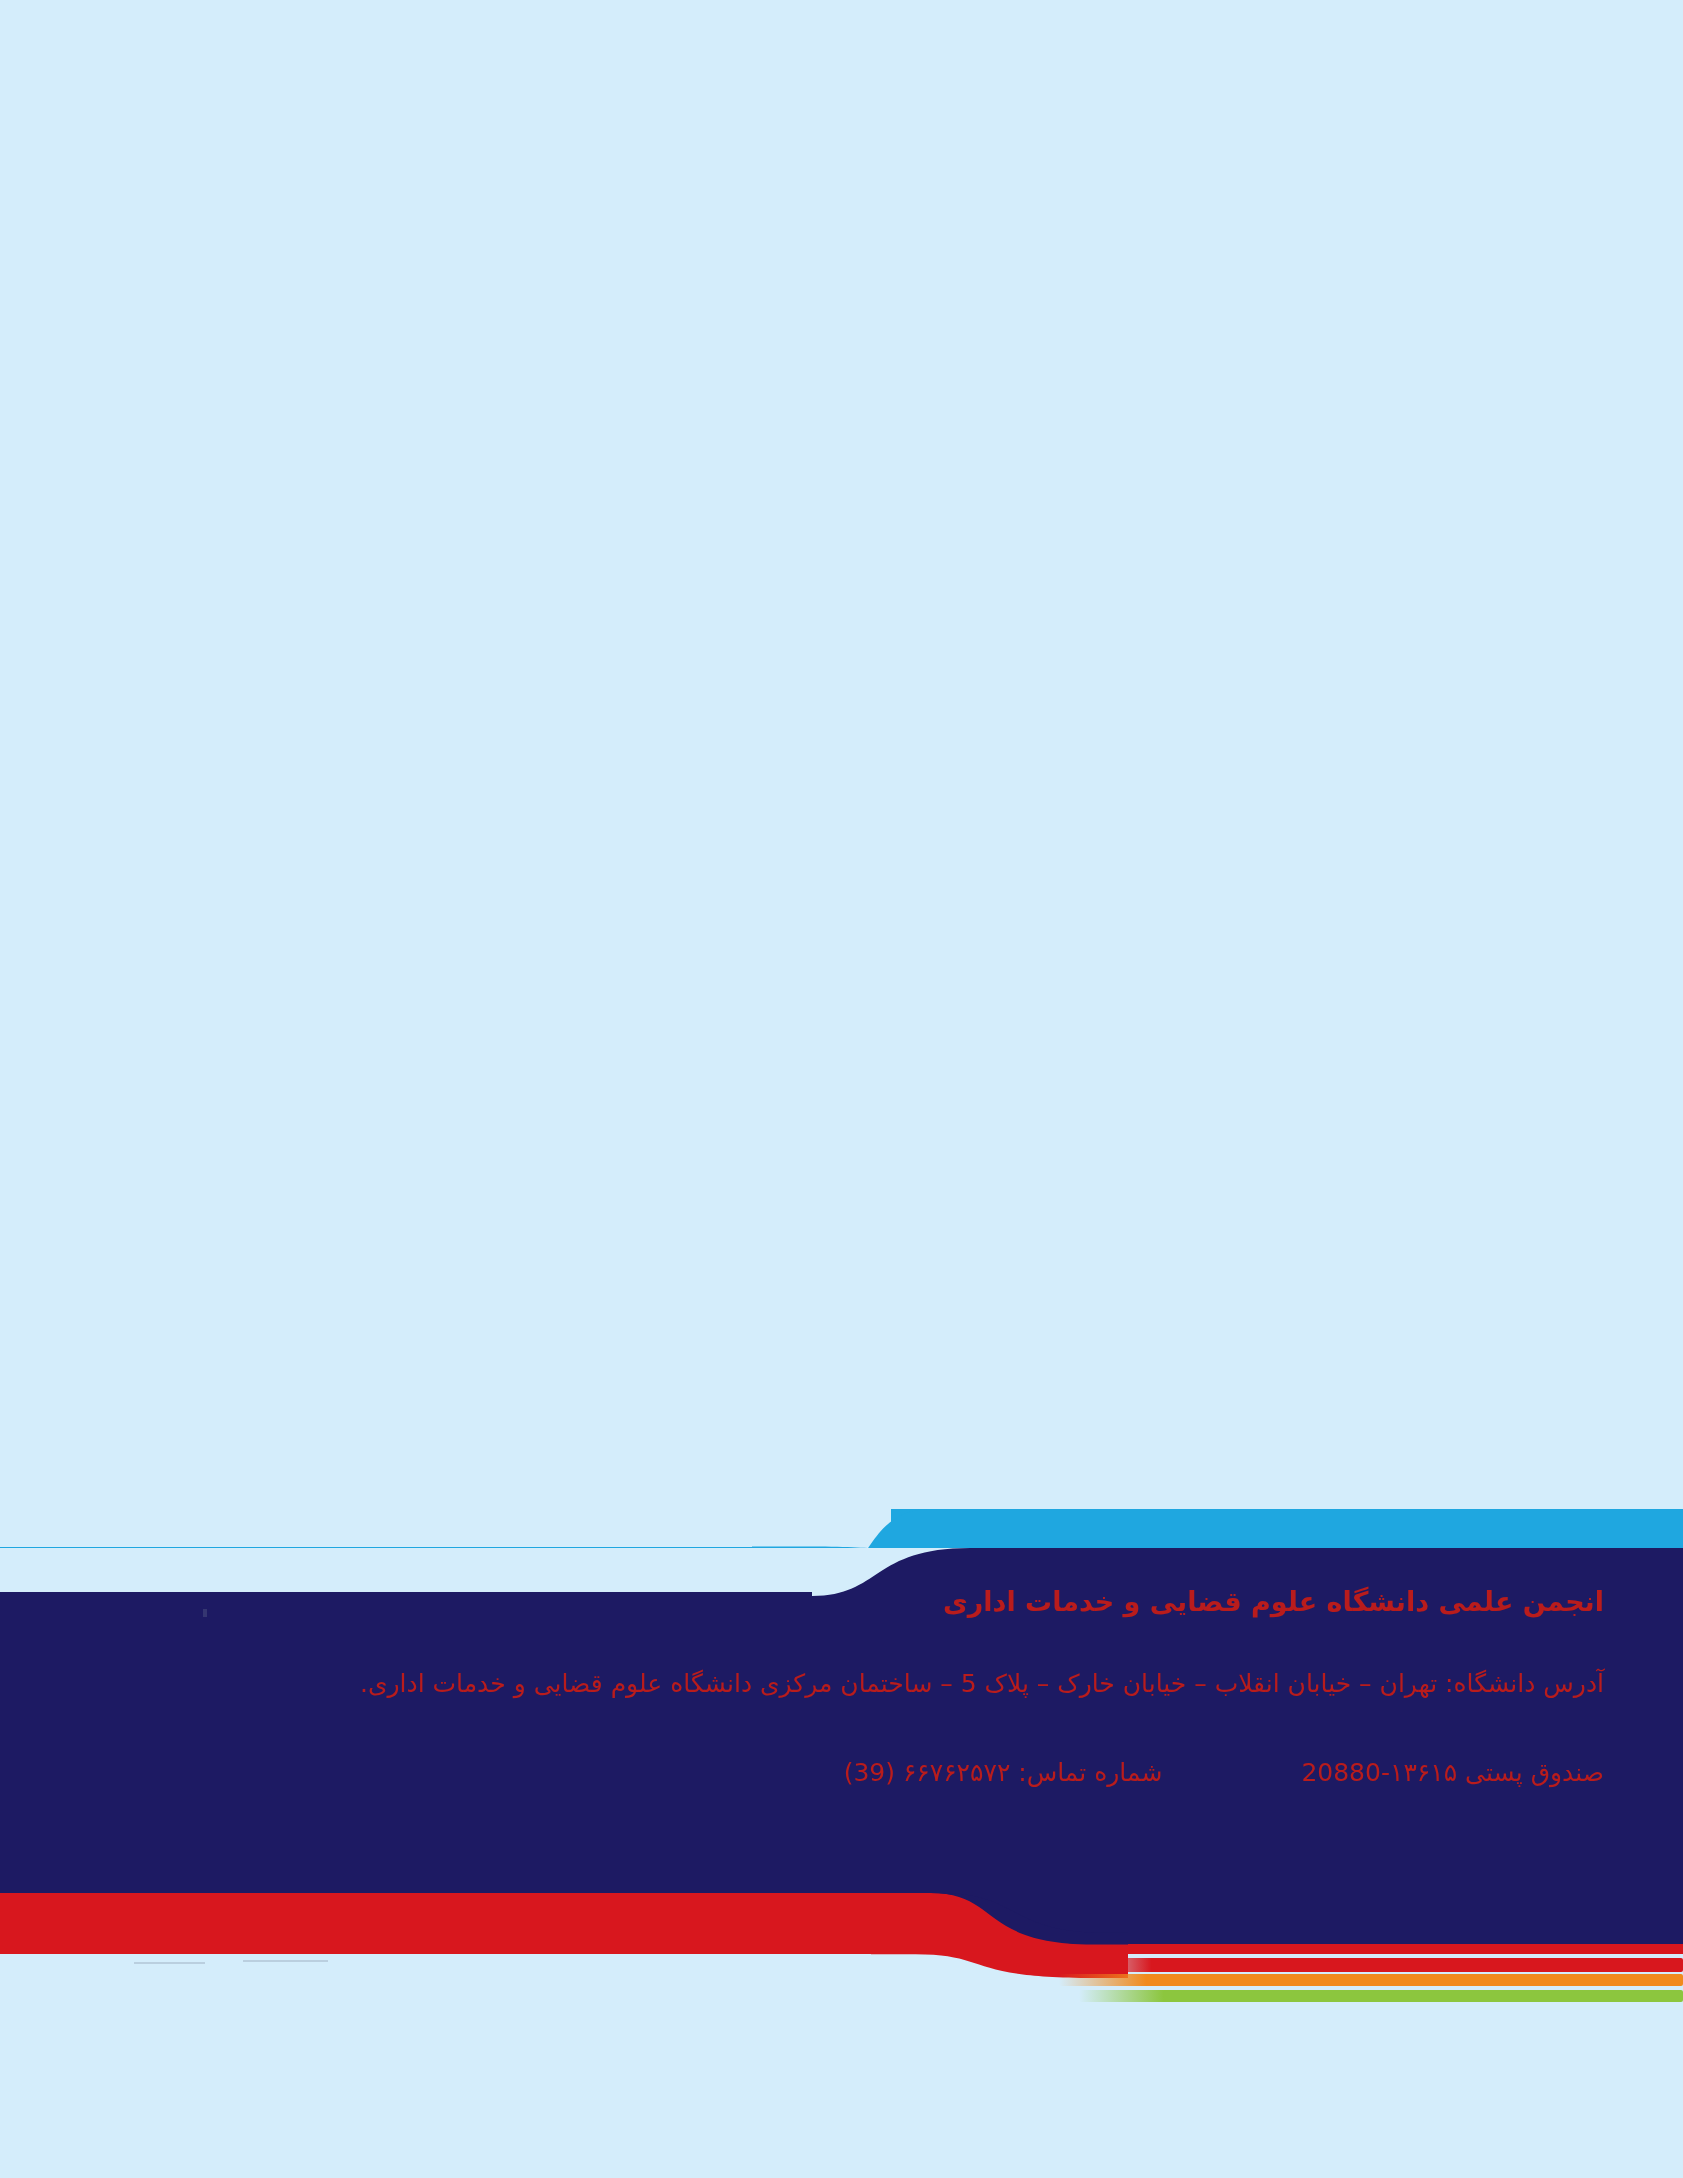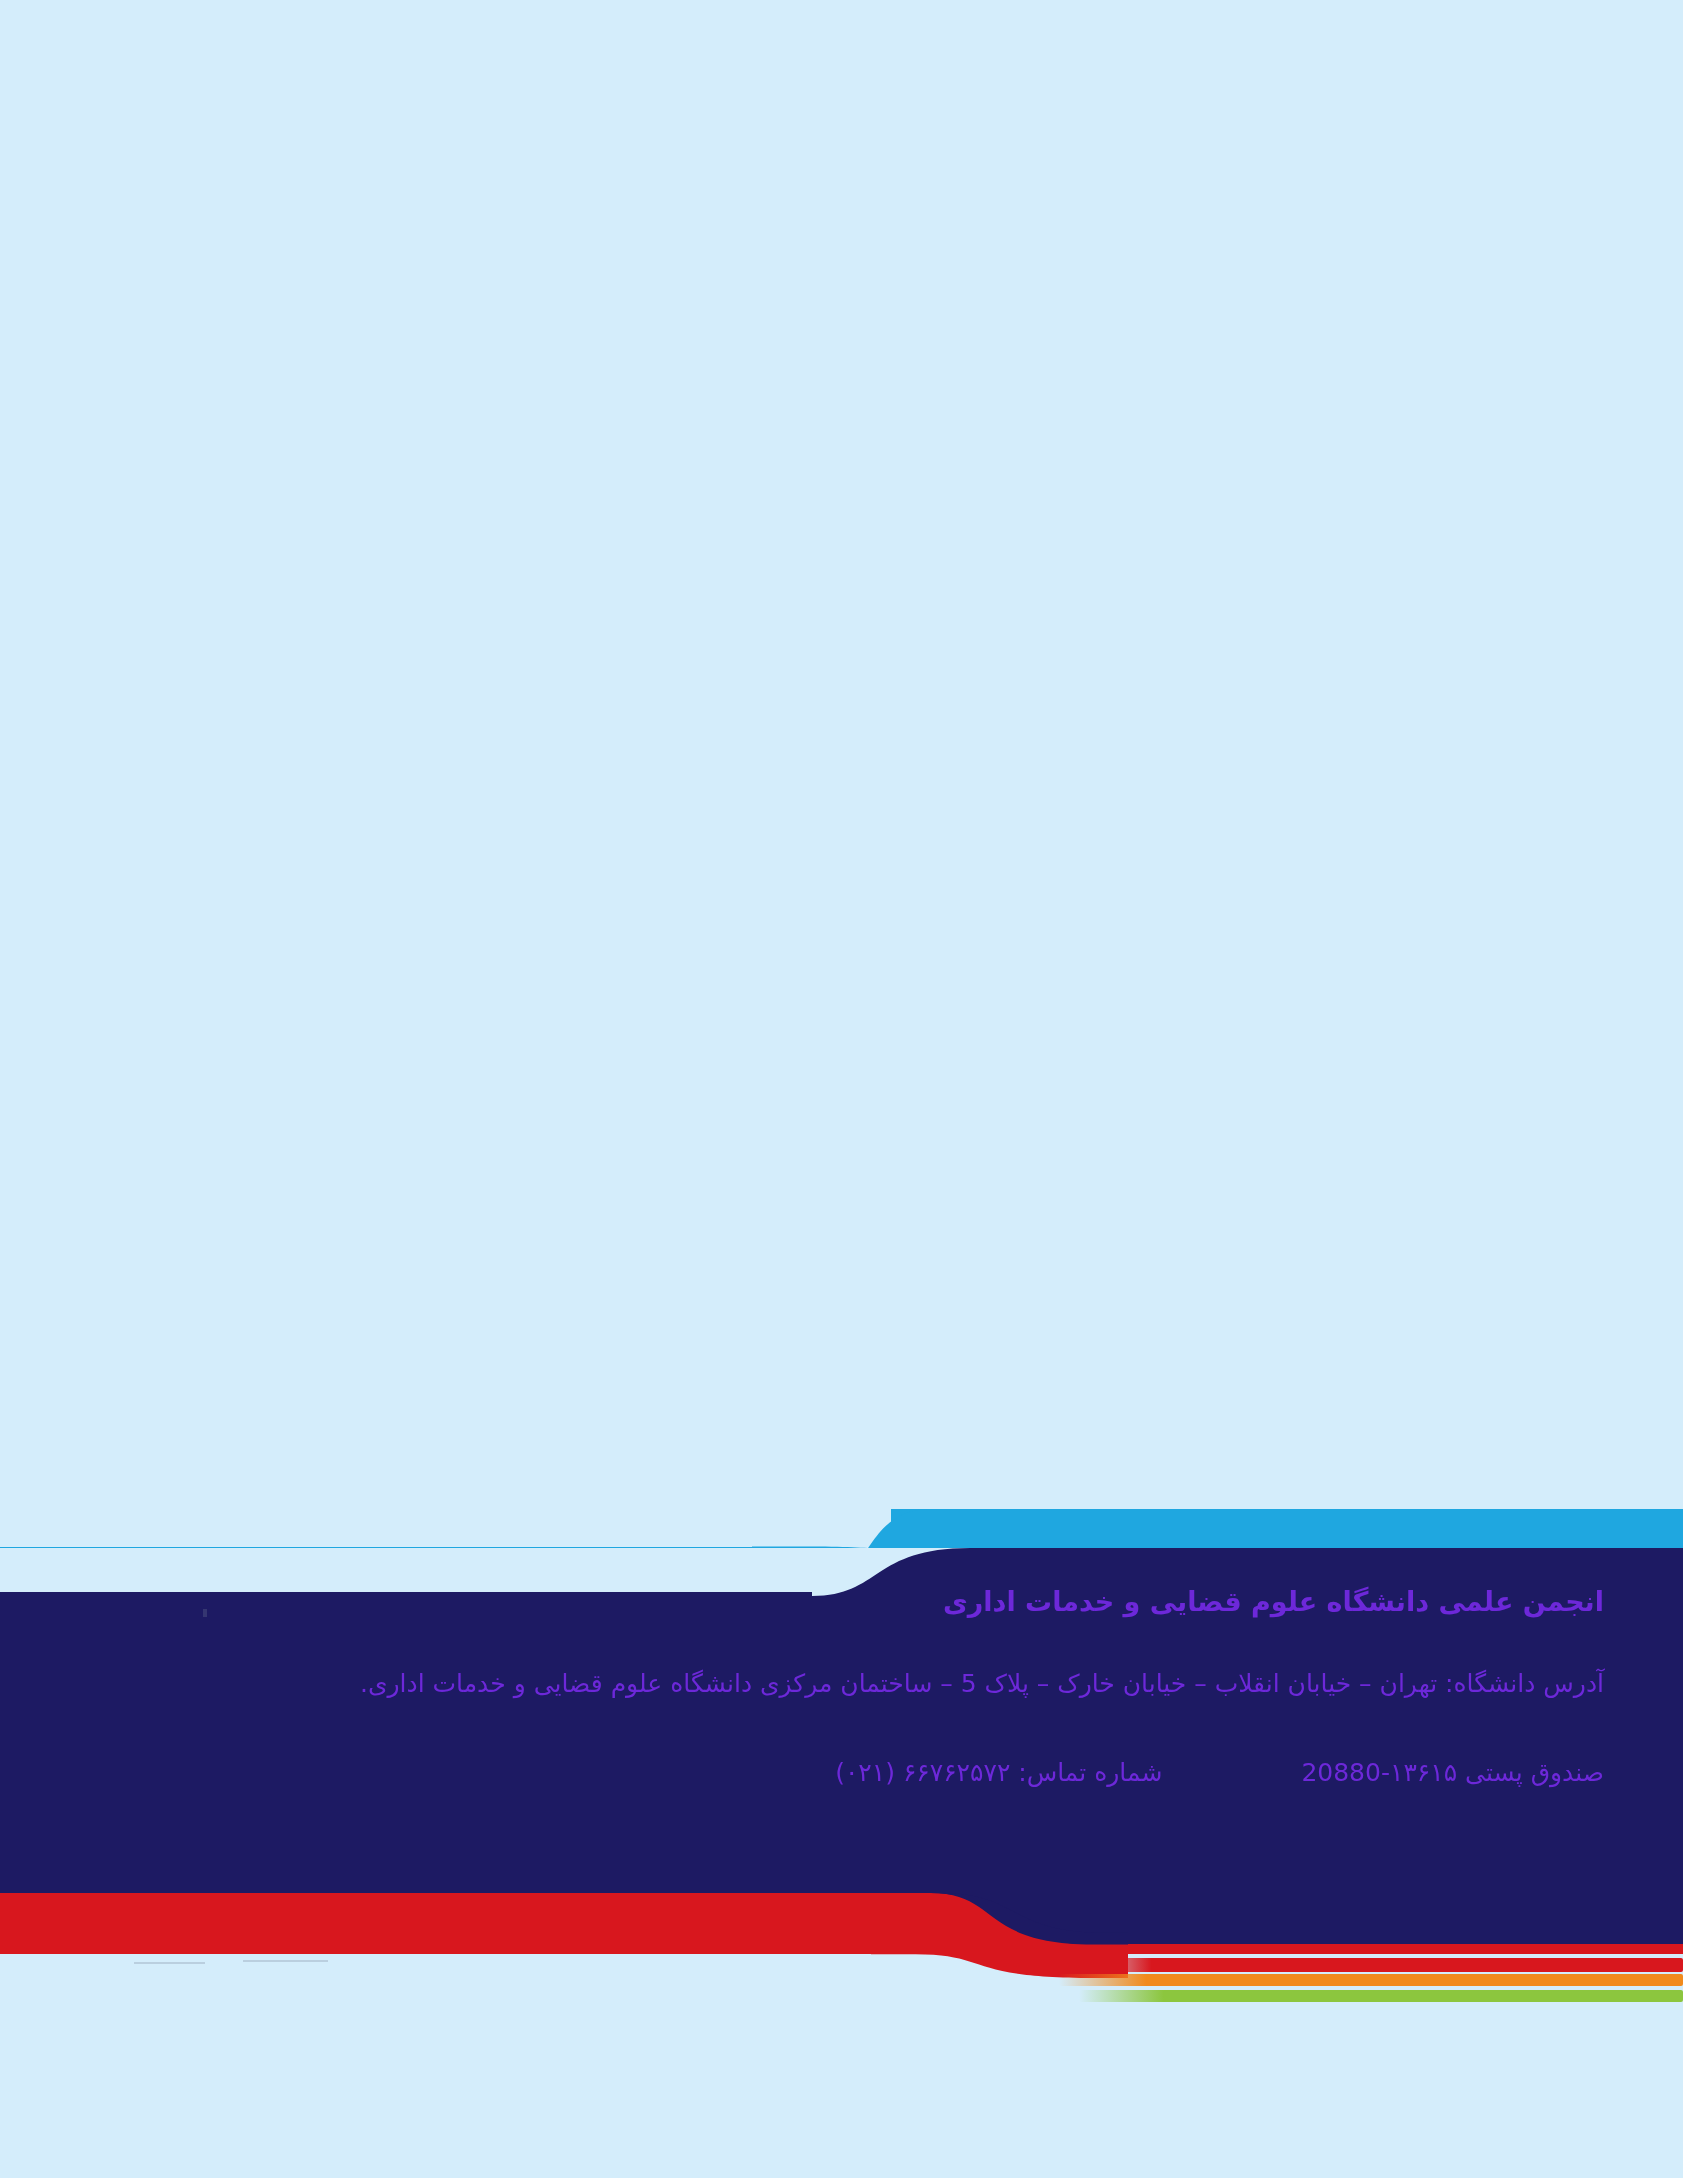--- a/index.html
+++ b/index.html
@@ -164,21 +164,21 @@
     height: 2px;
   }
 
   
   .footer-text {
     position: absolute;
     left: 0;
     top: 83px;
     width: 1683px;
     height: 396px;
-    color: #6d28d9;
+    color: #b91c1c;
     direction: rtl;
     text-align: right;
   }
   .org-title {
     position: absolute;
     right: 79px;
     top: 38px;
     font-size: 27px;
     font-weight: bold;
     letter-spacing: 0;
@@ -246,19 +246,19 @@
 
     <div class="artifact" style="left:134px; top:497px; width:71px;"></div>
     <div class="artifact" style="left:243px; top:495px; width:85px;"></div>
     <div class="artifact" style="left:203px; top:144px; width:4px; height:8px;"></div>
 
     <div class="footer-text">
       <div class="org-title">انجمن علمی دانشگاه علوم قضایی و خدمات اداری</div>
       <div class="address-line">آدرس دانشگاه: تهران – خیابان انقلاب – خیابان خارک – پلاک 5 – ساختمان مرکزی دانشگاه علوم قضایی و خدمات اداری.</div>
       <div class="contact-row">
         <div class="contact-item">صندوق پستی ۱۳۶۱۵-20880</div>
-        <div class="contact-item">شماره تماس:  ۶۶۷۶۲۵۷۲ (۰۲۱)</div>
+        <div class="contact-item">شماره تماس:  ۶۶۷۶۲۵۷۲ (39)</div>
       </div>
     </div>
 
   </div>
 </div>
 
 
 </body></html>

